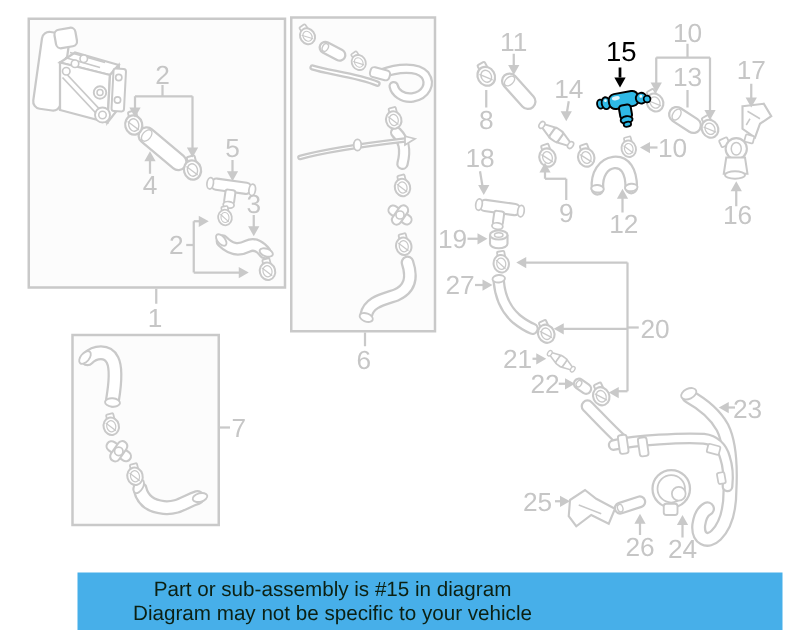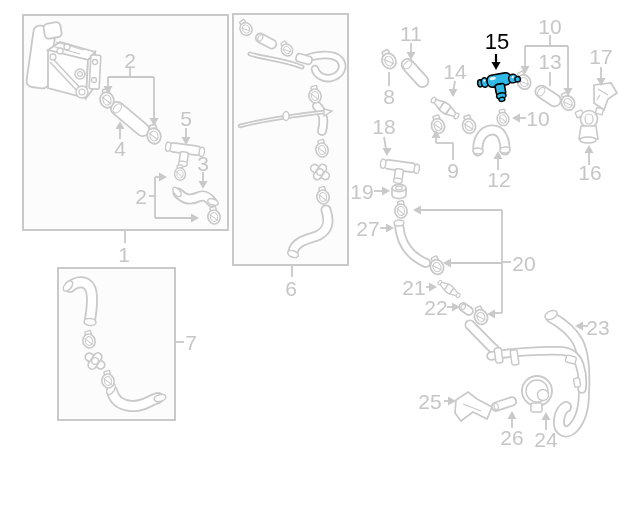--- a/index.html
+++ b/index.html
@@ -391,13 +391,19 @@
         <circle cx="513" cy="81" r="4.3" fill="#2fb9e6" stroke="#000000" stroke-width="1.5"></circle>
         <circle cx="517.5" cy="82.5" r="2.7" fill="#2fb9e6" stroke="#000000" stroke-width="1.4"></circle>
         <rect x="494" y="84" width="9.5" height="11" rx="2.5" fill="#2fb9e6" stroke="#000000" stroke-width="1.6"></rect>
         <ellipse cx="498.5" cy="96" rx="4.8" ry="2.9" fill="#2fb9e6" stroke="#000000" stroke-width="1.5"></ellipse>
         <ellipse cx="498.5" cy="99.6" rx="3" ry="2" fill="#2fb9e6" stroke="#000000" stroke-width="1.4"></ellipse>
         <ellipse cx="493" cy="77.5" rx="3.2" ry="1.6" fill="#ffffff" opacity="0.85"></ellipse>
         <circle cx="484.5" cy="78" r="1.1" fill="#ffffff" opacity="0.9"></circle>
         <circle cx="513" cy="79.5" r="1.2" fill="#ffffff" opacity="0.9"></circle>
       </g>
     </svg>
+  <div class="banner">
+    <div class="banner-text">
+      <div>Part or sub-assembly is #15 in diagram</div>
+      <div>Diagram may not be specific to your vehicle</div>
+    </div>
+  </div>
 </div>
 
 </body></html>

